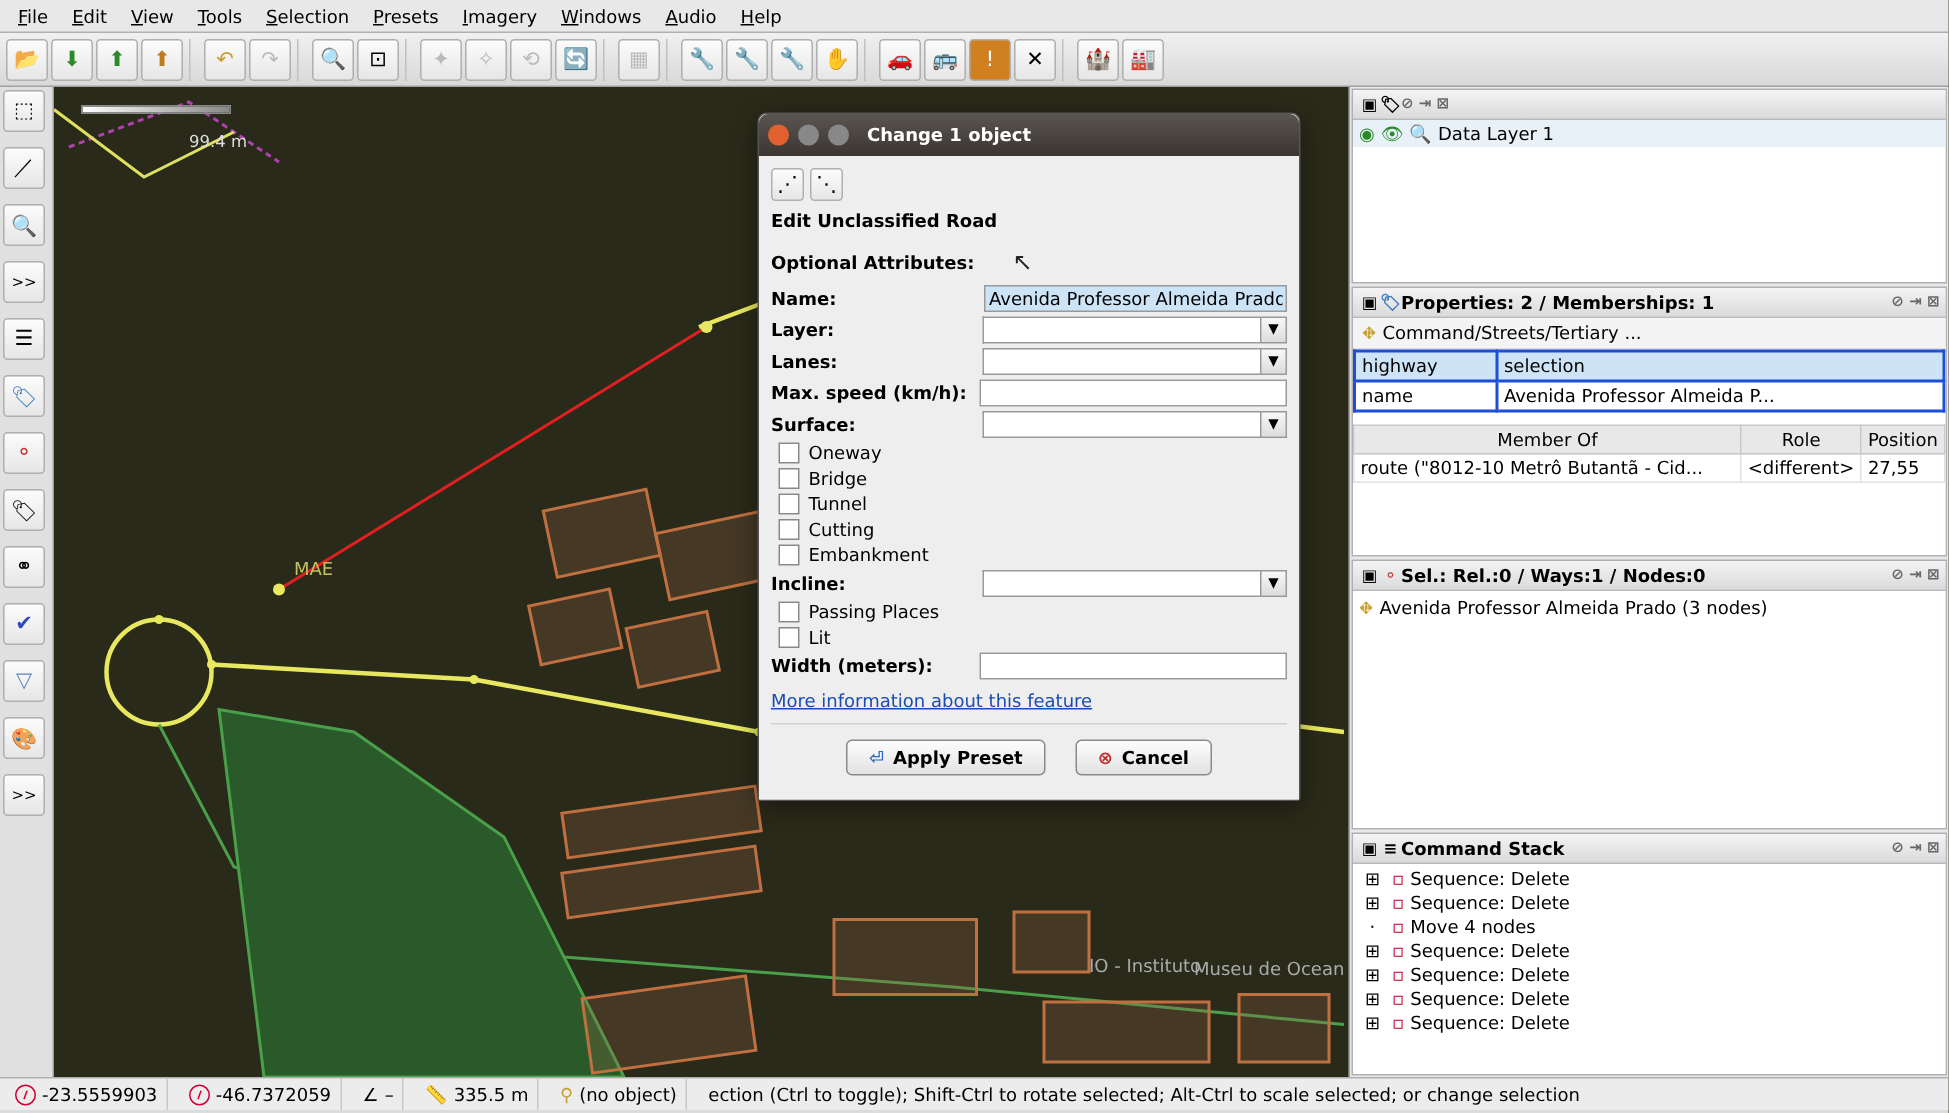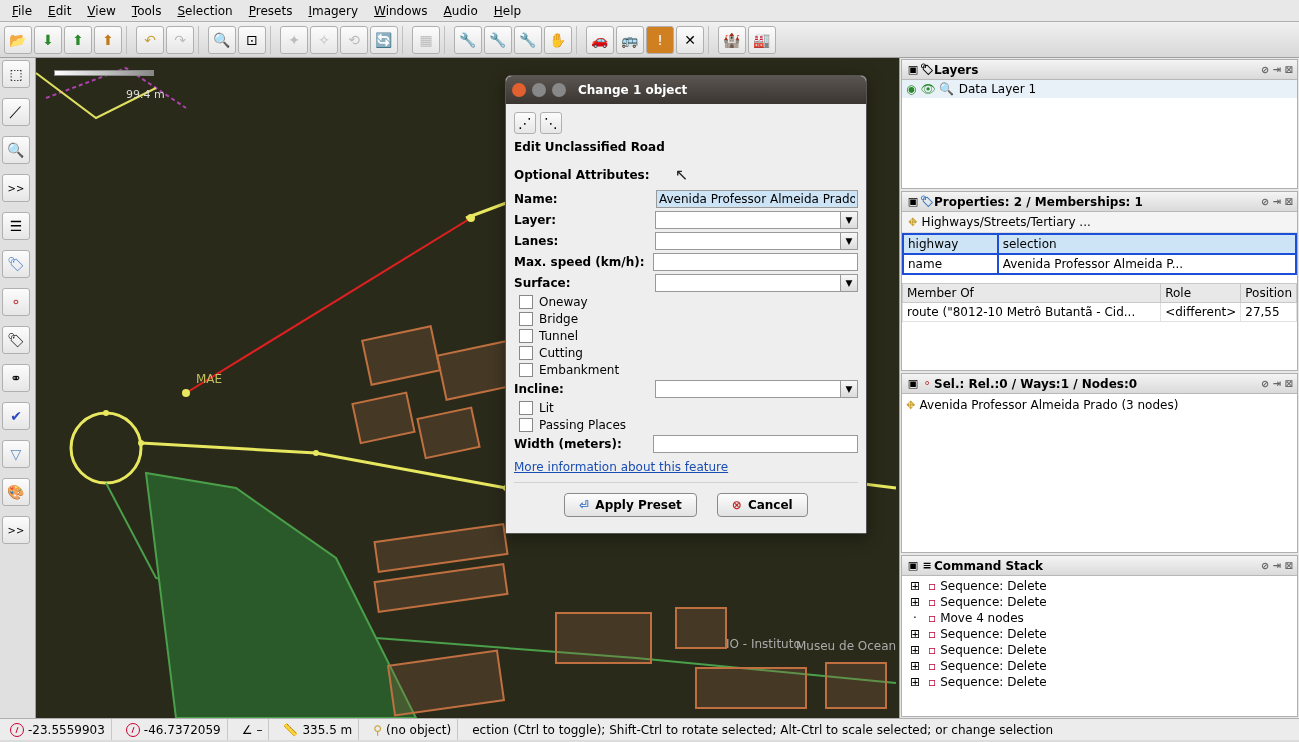--- a/index.html
+++ b/index.html
@@ -19,21 +19,21 @@
 .panel { border: 1px solid #b0b0b0; margin: 1px; background: #eee; display:flex; flex-direction:column; }
 .panel-header { background: linear-gradient(#f4f4f4,#dadada); height: 20px; display: flex; align-items: center; padding: 0 4px; font-weight: bold; border-bottom: 1px solid #b8b8b8; }
 .panel-header .title { flex:1; }
 .panel-body { background: #fff; flex:1; overflow: auto; font-size: 12px; }
 .layer-row { display:flex; align-items:center; padding:2px 4px; gap:4px; background:#e8f0f8; }
 .prop-table { width:100%; border-collapse: collapse; }
 .prop-table th { background: #e8e8e8; border:1px solid #c8c8c8; padding:2px 4px; font-weight:normal; text-align:center; }
 .prop-table td { border:2px solid #1d4ed8; padding:2px 4px; }
 .prop-row-sel td { background:#cde4f7; }
 .member-table { width:100%; border-collapse:collapse; margin-top:8px;}
-.member-table th { background:#e8e8e8; border:1px solid #c8c8c8; padding:2px 4px; font-weight:normal; text-align:left;}
+.member-table th { background:#e8e8e8; border:1px solid #c8c8c8; padding:2px 4px; font-weight:normal; text-align:center;}
 .member-table td { border:1px solid #e0e0e0; padding:2px 4px;}
 .sel-row { display:flex; align-items:center; padding:4px; gap:4px;}
 .cmd-row { display:flex; align-items:center; padding:1px 4px; gap:4px; }
 .cmd-tree { padding:2px 0;}
 .dialog { position:absolute; left:505px; top:75px; width:362px; background:#eee; border:1px solid #555; border-radius:6px 6px 2px 2px; box-shadow:0 4px 16px rgba(0,0,0,.4); }
 .dialog-titlebar { background: linear-gradient(#5a5550,#3a3530); height:28px; display:flex; align-items:center; padding:0 6px; gap:6px; border-radius:6px 6px 0 0; color:#fff; font-weight:bold;}
 .tb-btn { width:14px; height:14px; border-radius:50%; display:inline-block;}
 .dialog-body { padding:8px 8px 4px 8px; background:#eee;}
 .field-row { display:flex; align-items:center; margin:3px 0; gap:4px;}
 .field-label { width:138px; font-weight:bold;}
@@ -181,21 +181,20 @@
     <div style="position:absolute; left:18px; top:12px; width:100px; height:6px; background:linear-gradient(90deg,#fff,#888); border:1px solid #888;"></div>
     <div class="scale-txt" style="left:90px; top:30px;">99.4 m</div>
   </div>
 
   <div class="right-panels">
 
     <div class="panel" style="height:130px">
       <div class="panel-header">
         <span class="small-ico">▣</span>
         <span class="small-ico">🏷</span>
-        <span class="title">Layers</span>
         <span class="panel-icons">⊘ ⇥ ⊠</span>
       </div>
       <div class="panel-body">
         <div class="layer-row">
           <span style="color:#2a8a2a">◉</span>
           <span style="color:#2a8a2a">👁</span>
           <span>🔍</span>
           <span>Data Layer 1</span>
         </div>
       </div>
@@ -204,21 +203,21 @@
     <div class="panel" style="height:180px">
       <div class="panel-header">
         <span class="small-ico">▣</span>
         <span class="small-ico" style="color:#3a7ac0">🏷</span>
         <span class="title">Properties: 2 / Memberships: 1</span>
         <span class="panel-icons">⊘ ⇥ ⊠</span>
       </div>
       <div class="panel-body">
         <div class="highway-row">
           <span style="color:#c8a030">⛖</span>
-          <span>Highways/Streets/Tertiary ...</span>
+          <span>Command/Streets/Tertiary ...</span>
         </div>
         <table class="prop-table">
           <tbody>
           <tr class="prop-row-sel">
                 <td>highway</td>
                 <td>selection</td>
               </tr>
           <tr>
                 <td>name</td>
                 <td>Avenida Professor Almeida P...</td>
@@ -399,25 +398,25 @@
     <div class="field-row">
       <div class="field-label">Incline:</div>
       <div class="combo">
           <input style="">
           <div class="caret">▼</div>
         </div>
     </div>
 
     <div class="chk-row">
         <div class="chk"></div>
+        <span>Passing Places</span>
+      </div>
+    <div class="chk-row">
+        <div class="chk"></div>
         <span>Lit</span>
-      </div>
-    <div class="chk-row">
-        <div class="chk"></div>
-        <span>Passing Places</span>
       </div>
 
     <div class="field-row">
       <div class="field-label">Width (meters):</div>
       <input class="field-input" style="width: 205px; flex: 0 0 auto;">
     </div>
 
     <a class="dlg-link">More information about this feature</a>
 
     <div class="dlg-buttons">

